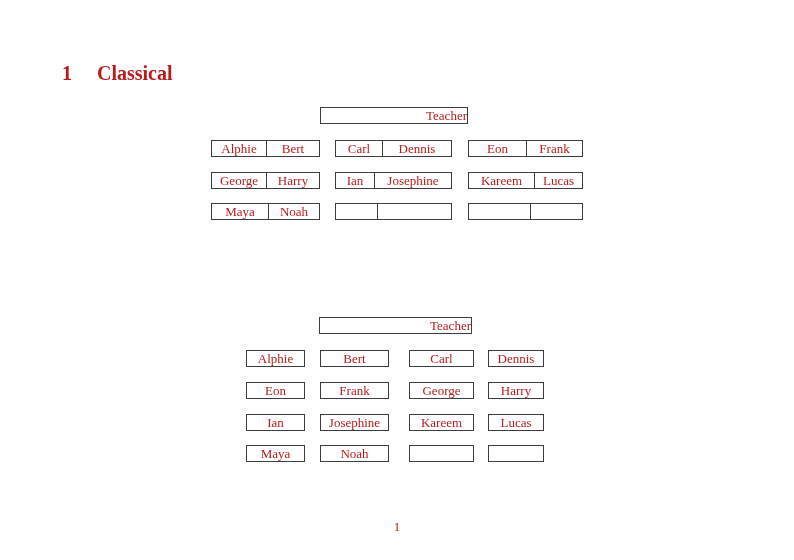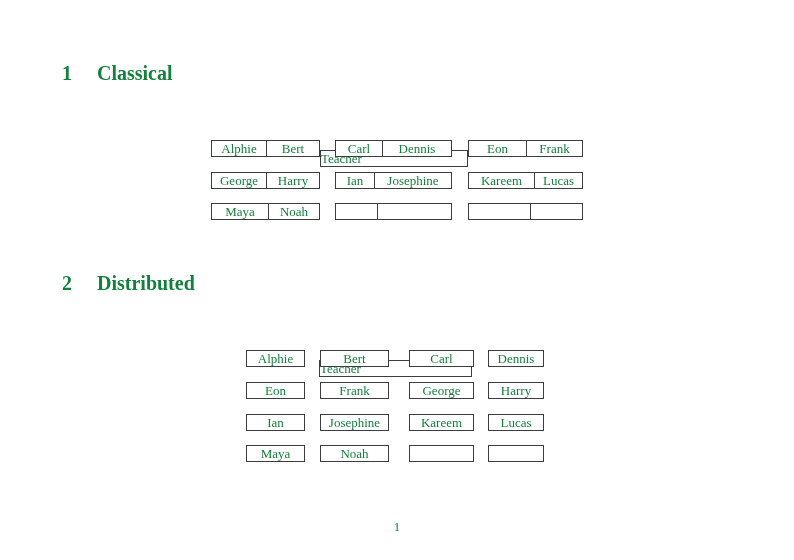--- a/index.html
+++ b/index.html
@@ -2,21 +2,21 @@
 <html><head>
 <meta charset="utf-8">
 <style>
   html, body { margin: 0; padding: 0; background: #ffffff; }
   .page {
     position: relative;
     width: 794px;
     height: 560px;
     background: #ffffff;
     font-family: "Liberation Serif", serif;
-    color: #15803d;
+    color: #b91c1c;
     overflow: hidden;
   }
   .heading {
     position: absolute;
     left: 62px;
     font-weight: bold;
     font-size: 20px;
     line-height: 24px;
     white-space: nowrap;
   }
@@ -26,21 +26,21 @@
   }
   .box {
     position: absolute;
     box-sizing: border-box;
     height: 17px;
     border: 1px solid #3d3d3d;
     background: #ffffff;
     display: flex;
     align-items: center;
   }
-  .teacher-box { justify-content: flex-start; margin-top: 43px; }
+  .teacher-box { justify-content: flex-end; }
   .box .txt {
     font-size: 13px;
     line-height: 15px;
     white-space: nowrap;
   }
   .desk .cell {
     box-sizing: border-box;
     height: 100%;
     display: flex;
     align-items: center;
@@ -106,23 +106,20 @@
   </div>
   <div class="box desk" style="left:335px; top:203px; width:117px">
     <span class="cell first" style="width:42px"></span>
     <span class="cell last"></span>
   </div>
   <div class="box desk" style="left:468px; top:203px; width:115px">
     <span class="cell first" style="width:62px"></span>
     <span class="cell last"></span>
   </div>
 
-  <div class="heading" style="top:271px">
-    <span class="h-num">2</span><span>Distributed</span>
-  </div>
 
   <div class="box teacher-box" style="left:319px; top:317px; width:153px">
     <span class="txt">Teacher</span>
   </div>
 
   <div class="box desk" style="left:246px; top:350px; width:59px">
     <span class="cell last">Alphie</span>
   </div>
   <div class="box desk" style="left:320px; top:350px; width:69px">
     <span class="cell last">Bert</span>

